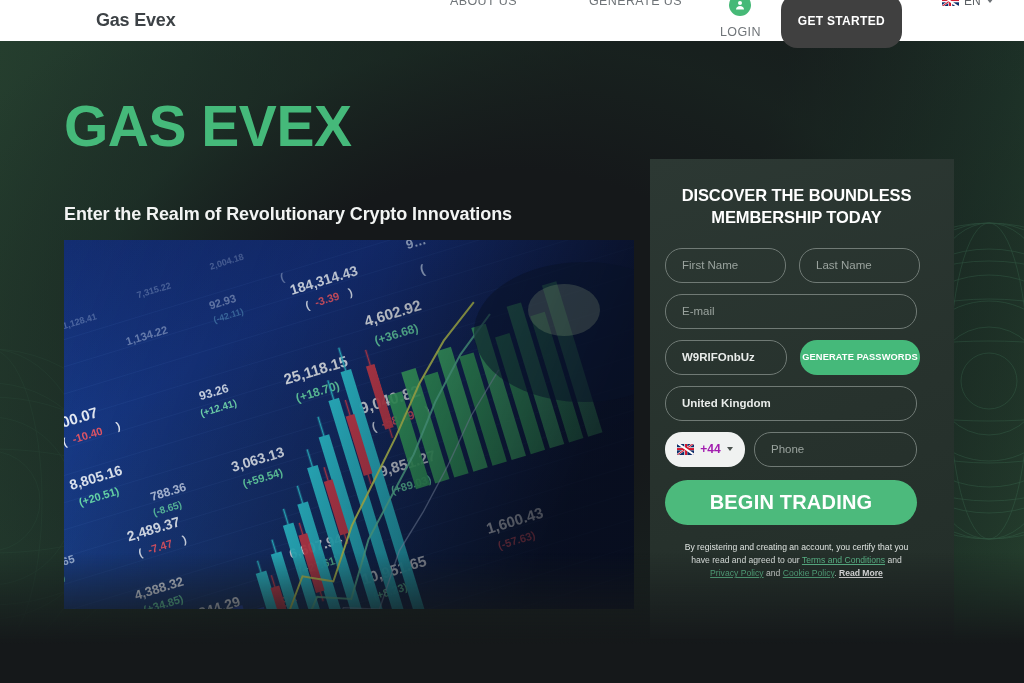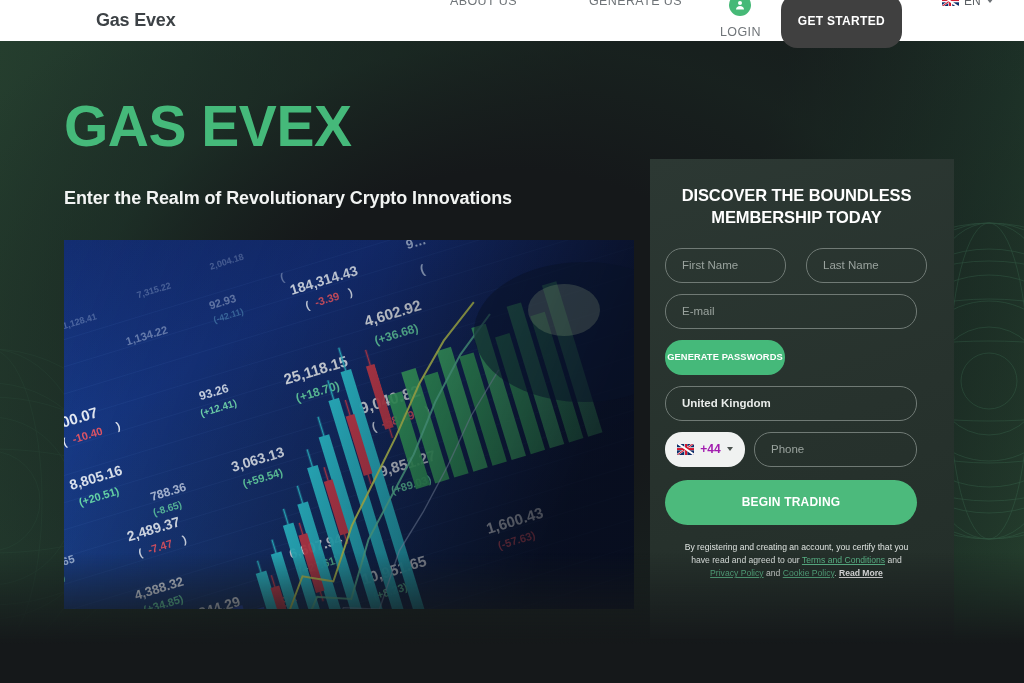--- a/index.html
+++ b/index.html
@@ -202,21 +202,21 @@
     font-size: 57px;
     font-weight: bold;
     color: #45b97a;
     letter-spacing: -0.5px;
     line-height: 1;
     white-space: nowrap;
   }
   .hero-sub {
     position: absolute;
     left: 64px;
-    top: 147px;
+    top: 163px;
     font-size: 18px;
     font-weight: bold;
     color: #f2f4f3;
     letter-spacing: -0.1px;
     white-space: nowrap;
   }
 
   
   .hero-image {
     position: absolute;
@@ -244,21 +244,21 @@
     font-size: 16.5px;
     font-weight: bold;
     color: #ffffff;
     text-align: center;
     line-height: 1.32;
     letter-spacing: -0.1px;
     margin-bottom: 19px;
   }
   .field-row {
     display: flex;
-    gap: 20px;
+    gap: 13px;
     margin-bottom: 11px;
   }
   .inp {
     height: 35px;
     background: transparent;
     border: 1px solid #707a75;
     border-radius: 17px;
     color: #e9ecea;
     font-size: 11.5px;
     font-family: "Liberation Sans", sans-serif;
@@ -322,21 +322,21 @@
   .phone-inp { width: 163px; flex: none; }
 
   .btn-begin {
     display: block;
     width: 252px;
     height: 45px;
     background: #4cba7c;
     color: #ffffff;
     border: none;
     border-radius: 23px;
-    font-size: 12px;
+    font-size: 20px;
     font-weight: bold;
     letter-spacing: 0.2px;
     cursor: pointer;
     font-family: "Liberation Sans", sans-serif;
     margin-bottom: 16px;
   }
 
   .legal {
     font-size: 8.6px;
     color: #dfe4e1;
@@ -725,20 +725,21 @@
       <div class="field-row">
         <input class="inp half" type="text" placeholder="First Name" style="">
         <input class="inp half" type="text" placeholder="Last Name" style="">
       </div>
 
       <div class="field-row">
         <input class="inp full" type="text" placeholder="E-mail" style="">
       </div>
 
       <div class="field-row">
+        <input class="inp pwd" type="text" value="W9RIFOnbUz" style="">
         <button class="btn-genpass">GENERATE PASSWORDS</button>
       </div>
 
       <div class="field-row">
         <input class="inp full" type="text" value="United Kingdom" style="">
       </div>
 
       <div class="phone-row">
         <div class="prefix-box">
           <span class="flag-uk">

